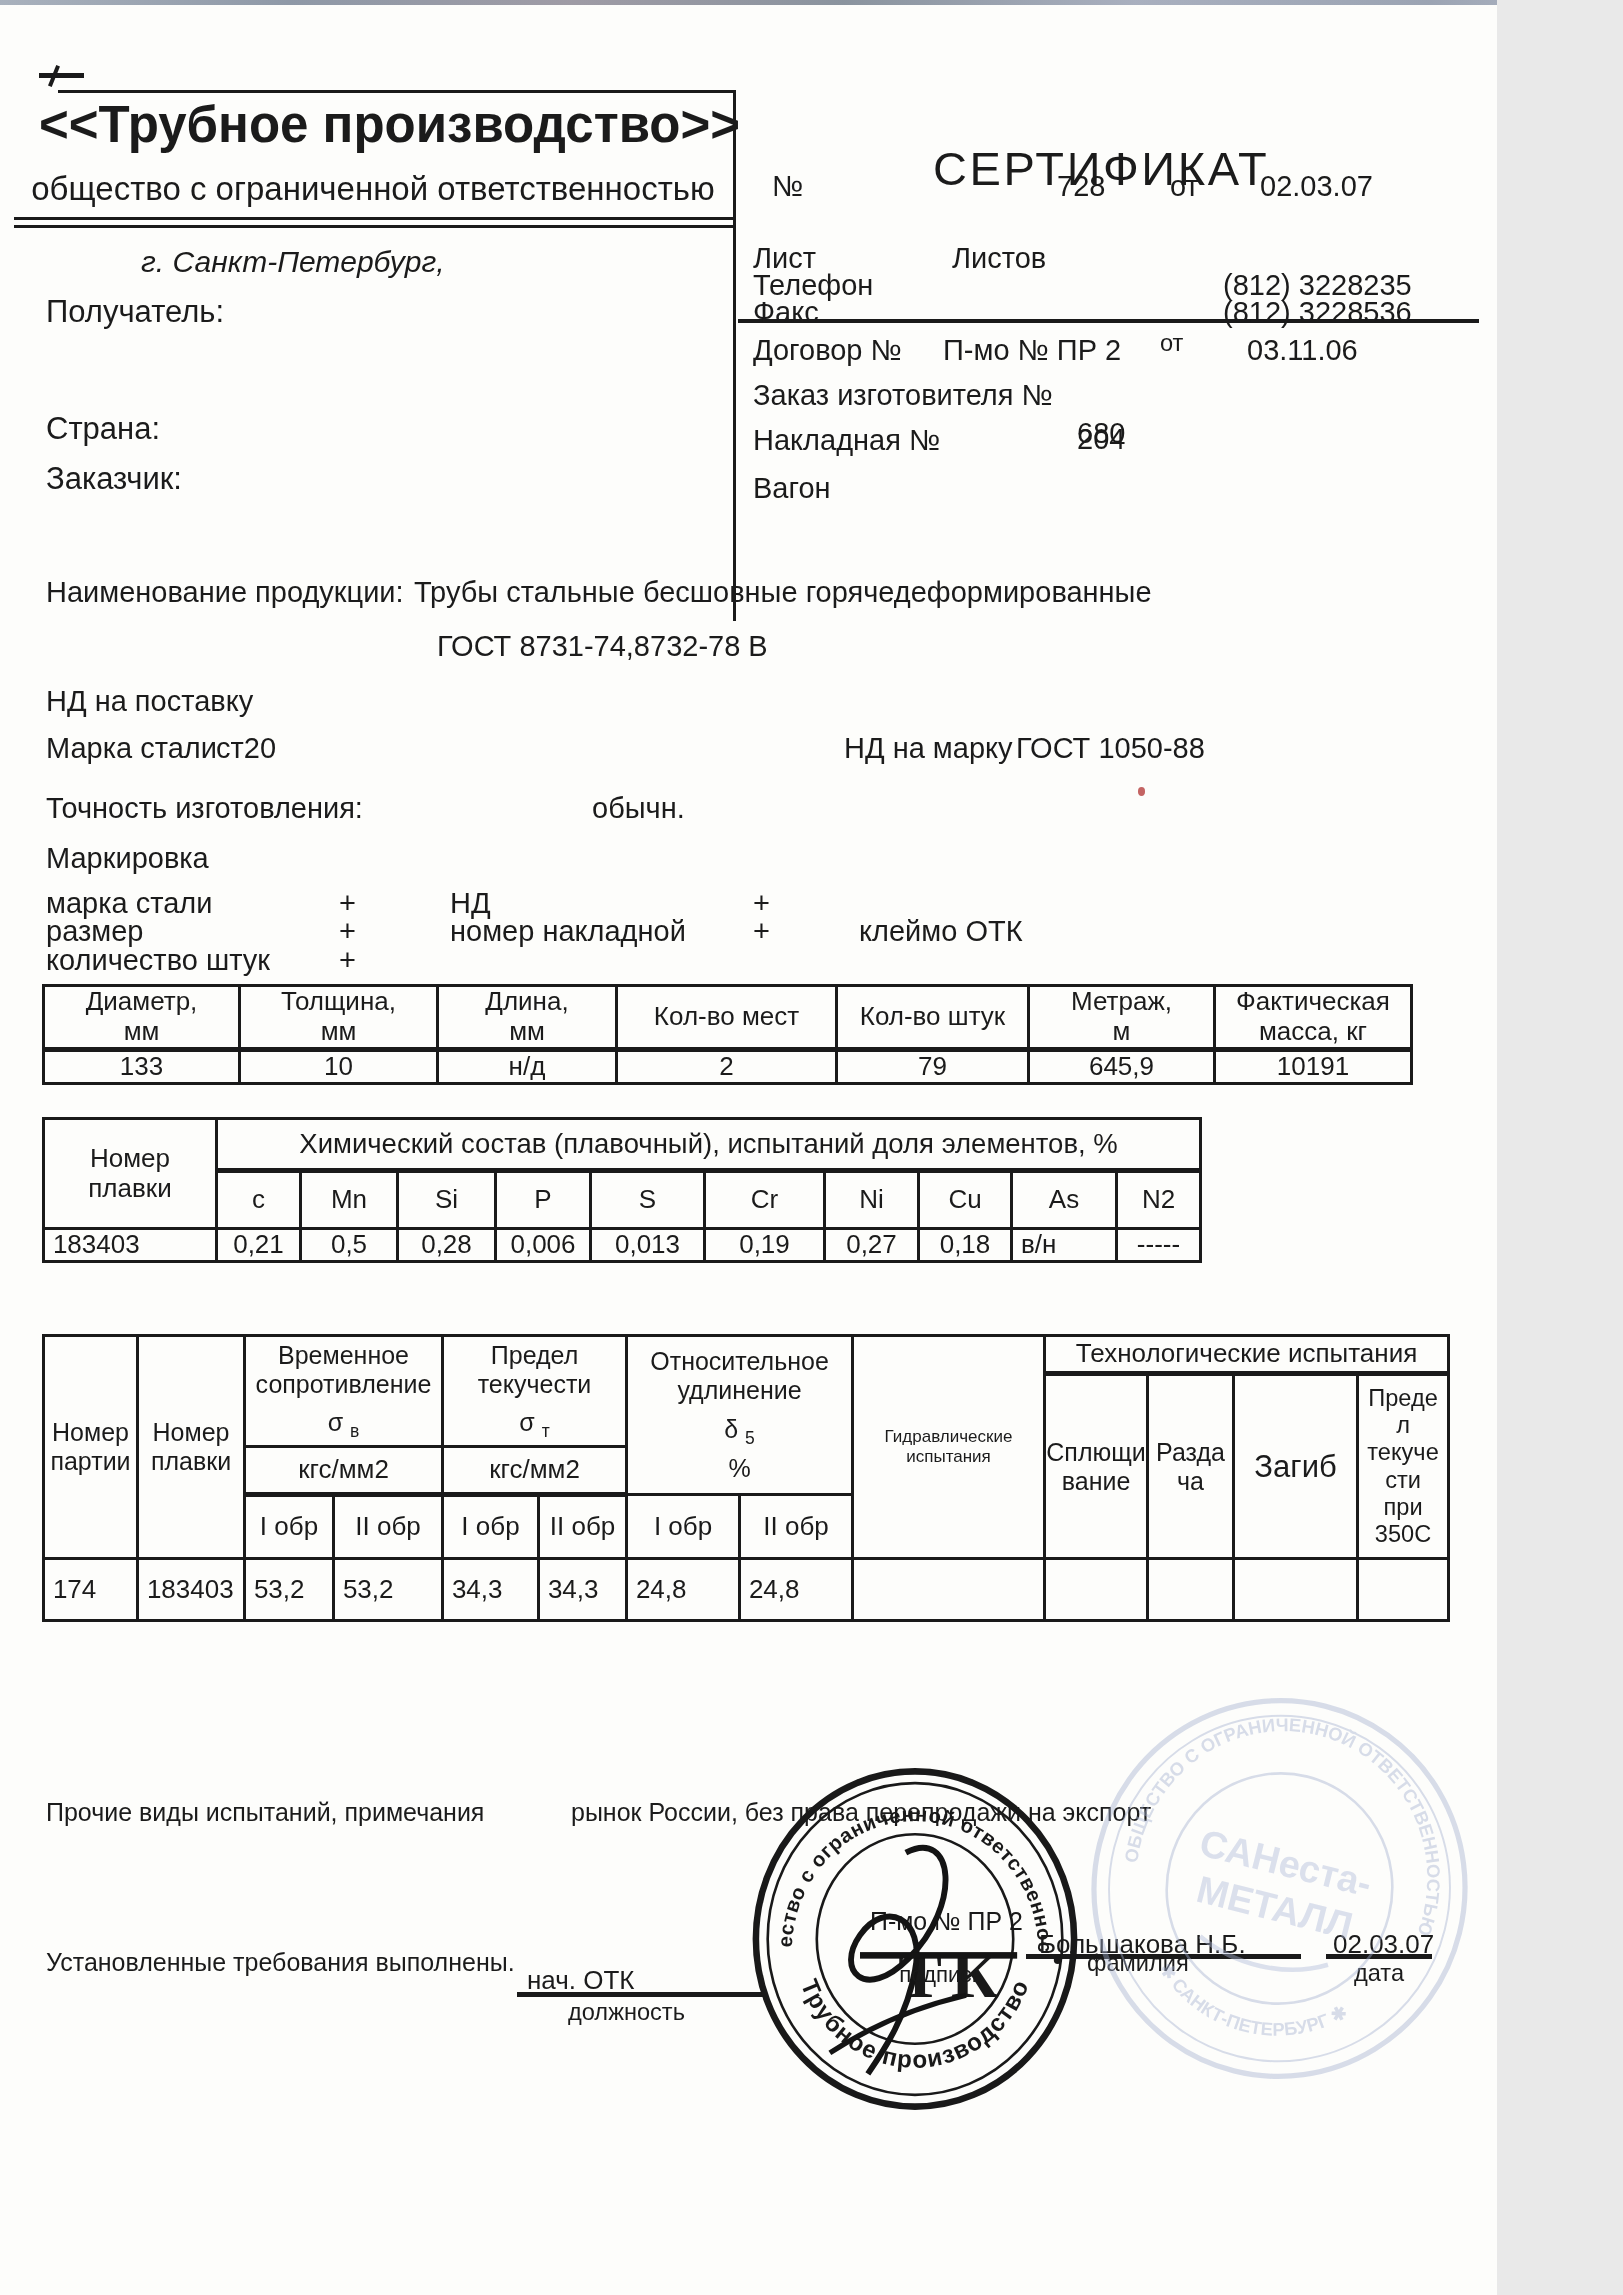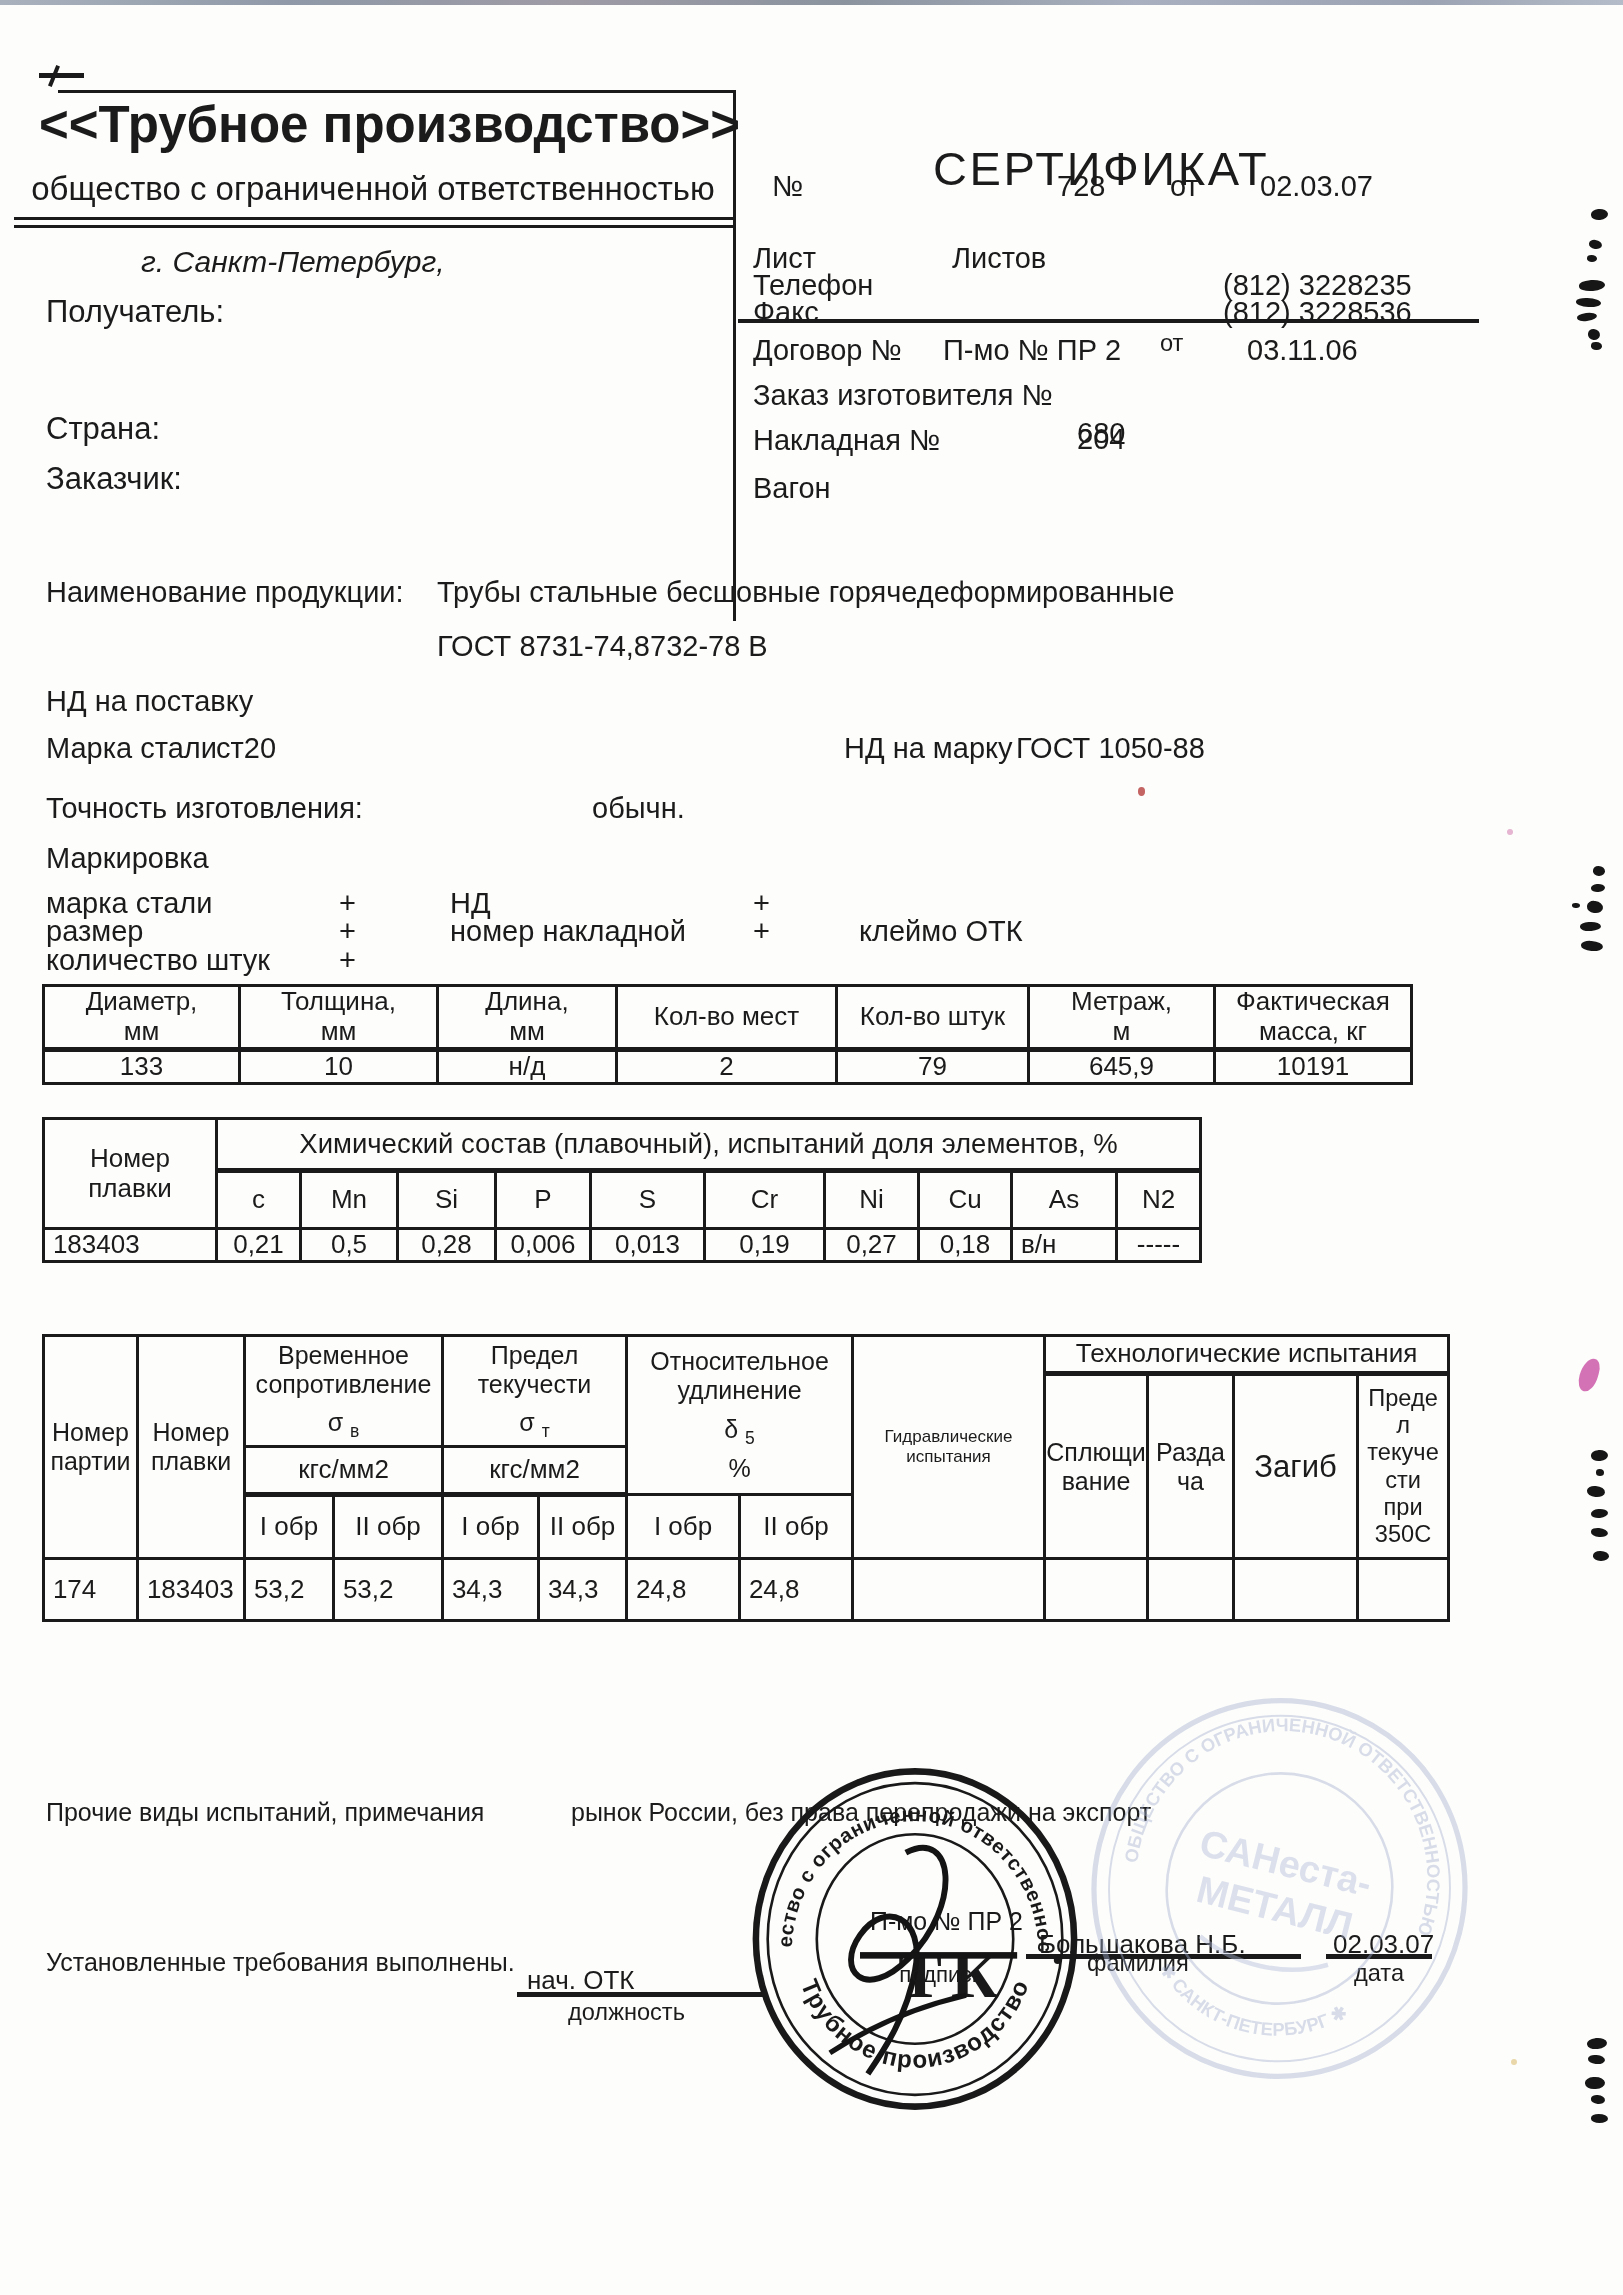--- a/index.html
+++ b/index.html
@@ -1,16 +1,16 @@
 <!DOCTYPE html>
 <html style="font-size:10.5px"><head>
 <meta charset="utf-8">
 <style>
   html,body{margin:0;padding:0;background:#e9e9e9;}
-  .page{position:relative;width:1623px;height:2295px;background:#fdfdfb;
+  .page{position:relative;width:1497px;height:2295px;background:#fdfdfb;
         font-family:"Liberation Sans",sans-serif;color:#1b1b1b;overflow:hidden;}
   .t{position:absolute;white-space:nowrap;line-height:1.1;}
   .s36{font-size:23.6px}.s38{font-size:25px}.s40{font-size:26px}.s44{font-size:29px}
   .s46{font-size:30px}.s48{font-size:31px}.s50{font-size:33px}.s72{font-size:47px}.s78{font-size:51px}
   .b{font-weight:bold}.i{font-style:italic}
   .ctr{text-align:center}
   .line{position:absolute;background:#1a1a1a;}
   .doc-table{position:absolute;border-collapse:collapse;table-layout:fixed;color:#1b1b1b;}
   .doc-table td{border:3.3px solid #1a1a1a;text-align:center;vertical-align:middle;
                 font-size:26px;line-height:1.15;padding:0;overflow:hidden;}
@@ -66,21 +66,21 @@
   <div class="t s36" style="left:1160px;top:331px;">от</div>
   <div class="t s44" style="left:1247px;top:335px;">03.11.06</div>
 
   <div class="t s44" style="left:753px;top:380px;">Заказ изготовителя №</div>
   <div class="t s44" style="left:1077px;top:378px;margin-top:40px;">680</div>
   <div class="t s44" style="left:753px;top:425px;">Накладная №</div>
   <div class="t s44" style="left:1077px;top:424px;">204</div>
   <div class="t s44" style="left:753px;top:473px;">Вагон</div>
 
   <div class="t s44" style="left:46px;top:577px;">Наименование продукции:</div>
-  <div class="t s44" style="left:437px;top:577px;">Трубы стальные бесшовные горячедеформированные</div>
+  <div class="t s44" style="left:414px;top:577px;">Трубы стальные бесшовные горячедеформированные</div>
   <div class="t s44" style="left:437px;top:631px;">ГОСТ 8731-74,8732-78 В</div>
   <div class="t s44" style="left:46px;top:686px;">НД на поставку</div>
   <div class="t s44" style="left:46px;top:733px;">Марка стали</div>
   <div class="t s44" style="left:216px;top:733px;">ст20</div>
   <div class="t s44" style="left:844px;top:733px;">НД на марку</div>
   <div class="t s44" style="left:1016px;top:733px;">ГОСТ  1050-88</div>
   <div class="t s44" style="left:46px;top:793px;">Точность изготовления:</div>
   <div class="t s44" style="left:592px;top:793px;">обычн.</div>
   <div class="t s44" style="left:46px;top:843px;">Маркировка</div>
 

